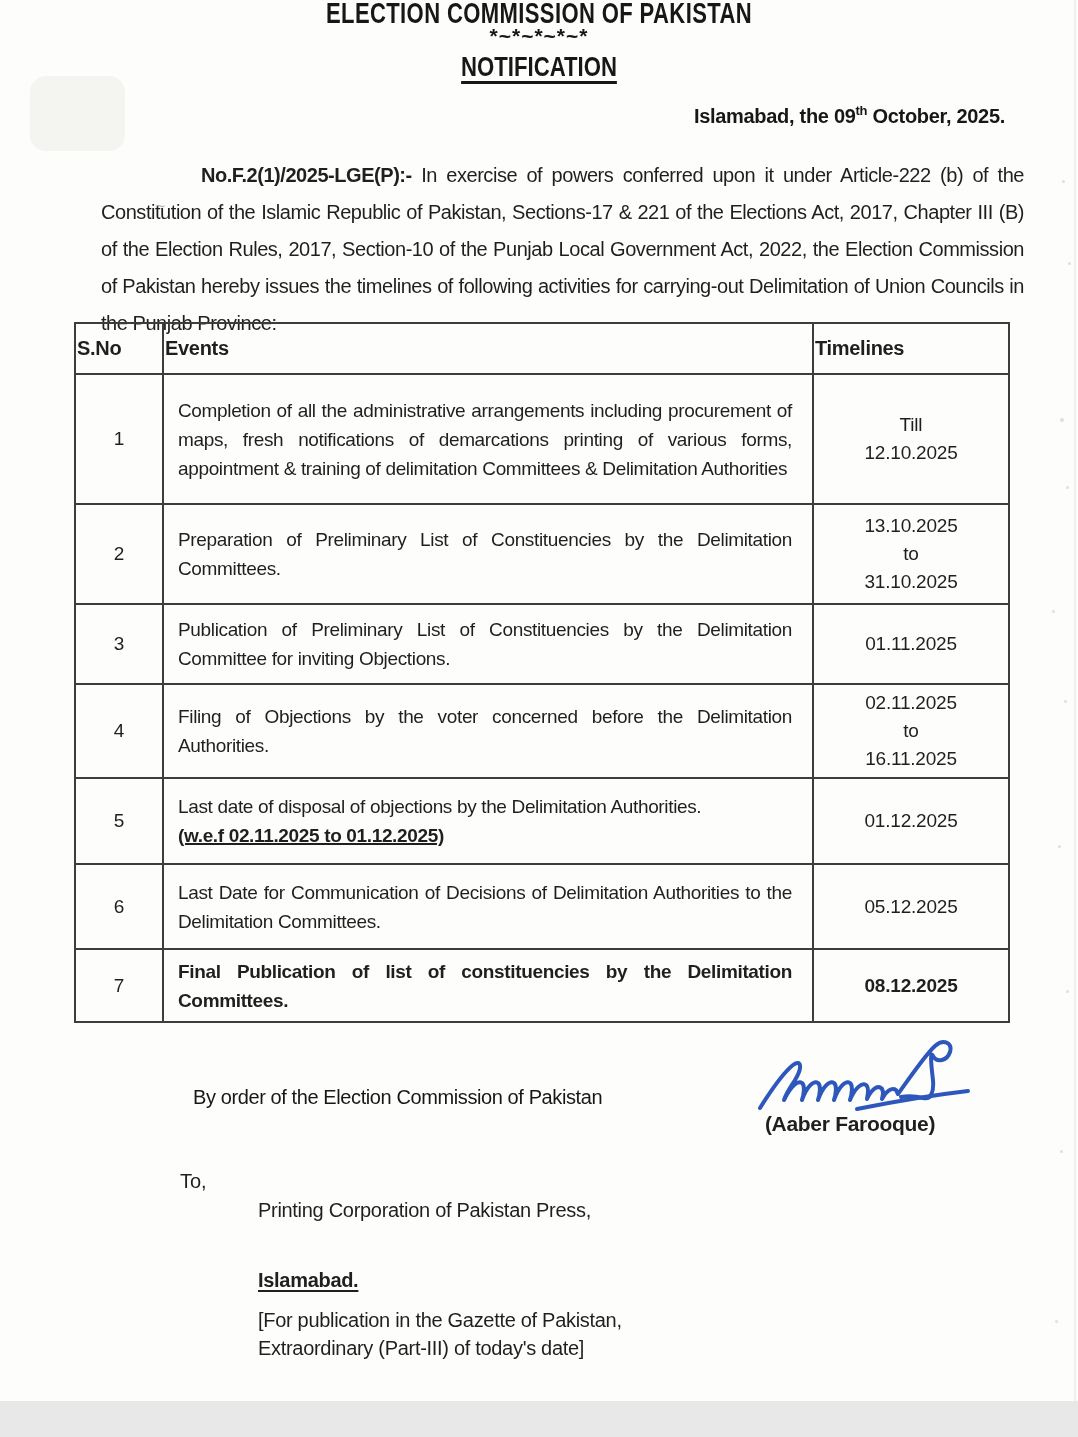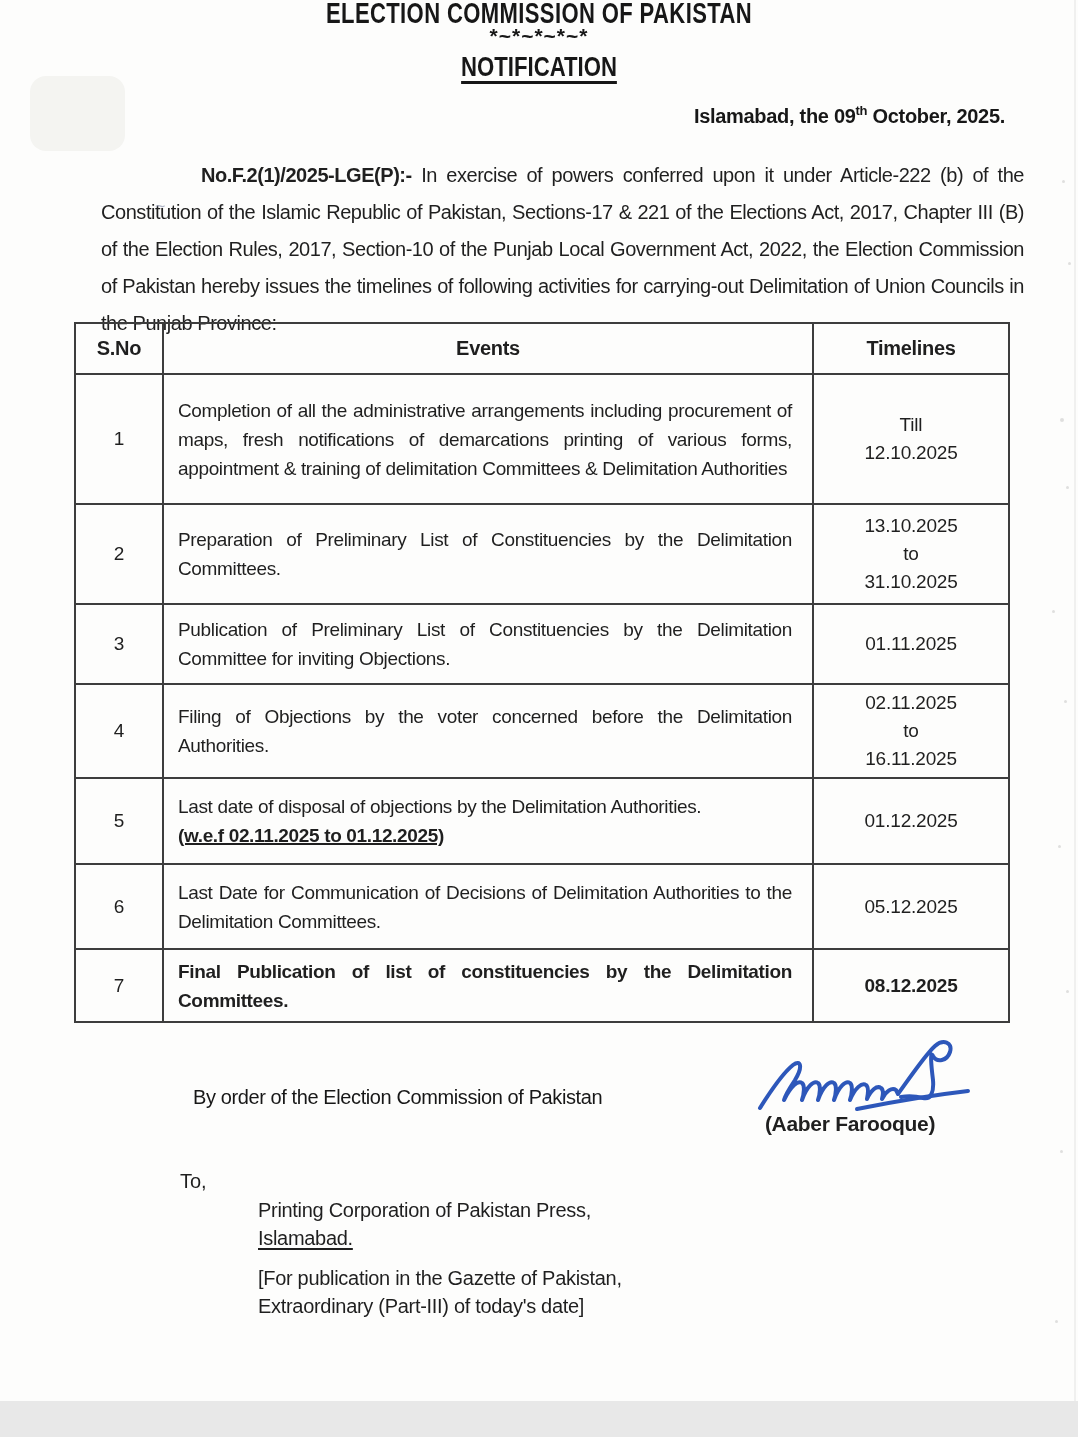--- a/index.html
+++ b/index.html
@@ -53,21 +53,21 @@
     position:absolute;left:155px;top:196px;font-size:18px;color:#9098b0;opacity:0.7;
   }
   table.timeline-table{
     position:absolute;left:74px;top:322px;width:934px;
     border-collapse:collapse;table-layout:fixed;
   }
   table.timeline-table th, table.timeline-table td{
     border:2px solid #3d3d3d;vertical-align:middle;
   }
   table.timeline-table th{
-    font-size:20px;font-weight:bold;text-align:center;letter-spacing:-0.3px;
+    font-size:20px;font-weight:bold;text-align:left;letter-spacing:-0.3px;
   }
   td.sno{text-align:center;font-size:19px;}
   td.event{padding:6px 20px 6px 14px;font-size:19px;line-height:29px;letter-spacing:-0.35px;}
   td.event .just{text-align:justify;}
   td.event .note{font-weight:bold;text-decoration:underline;text-decoration-thickness:2px;}
   td.timeline{text-align:center;font-size:19px;line-height:28px;white-space:pre-line;letter-spacing:-0.2px;padding:0 6px;}
   tr.bold-row td.event .just{font-weight:bold;}
   tr.bold-row td.timeline{font-weight:bold;}
   .by-order{
     position:absolute;left:193px;top:1086px;
@@ -77,21 +77,21 @@
   .signatory{
     position:absolute;left:690px;top:1112px;width:320px;text-align:center;
   }
   .signatory .name{font-size:21px;font-weight:bold;letter-spacing:-0.3px;}
   .signatory .title{font-size:20px;letter-spacing:-0.4px;margin-top:2px;}
   .to-label{position:absolute;left:180px;top:1170px;font-size:20px;}
   .address{
     position:absolute;left:258px;top:1196px;font-size:20px;line-height:28px;letter-spacing:-0.3px;
   }
   .address .city{
-    font-weight:normal;text-decoration:underline;text-decoration-thickness:2px;text-underline-offset:3px;
+    font-weight:bold;text-decoration:underline;text-decoration-thickness:2px;text-underline-offset:3px;margin-top:42px;
   }
   .pub-note{white-space:pre-line;margin-top:12px;}
   .speck{position:absolute;width:3px;height:3px;border-radius:50%;background:rgba(90,90,90,0.18);}
 </style>
 </head>
 <body>
 
 <div class="page">
 
   <div class="watermark-box"></div>

